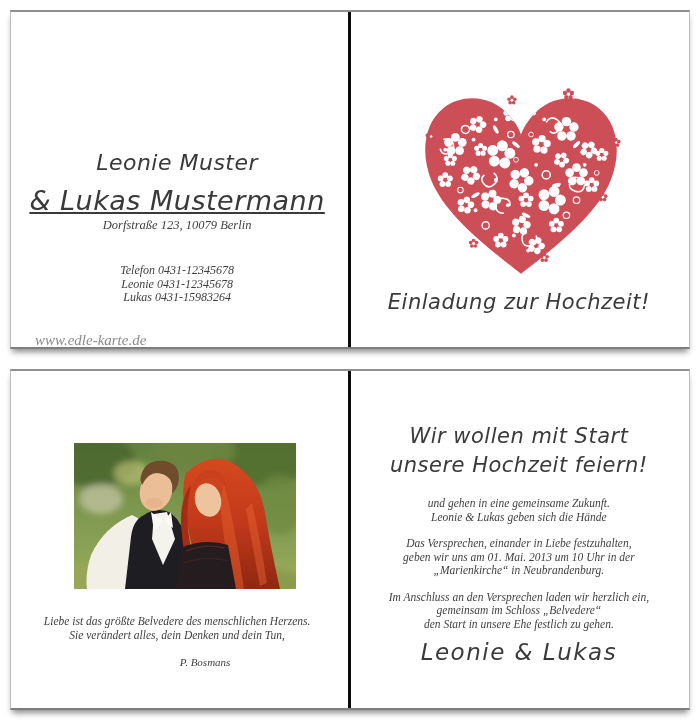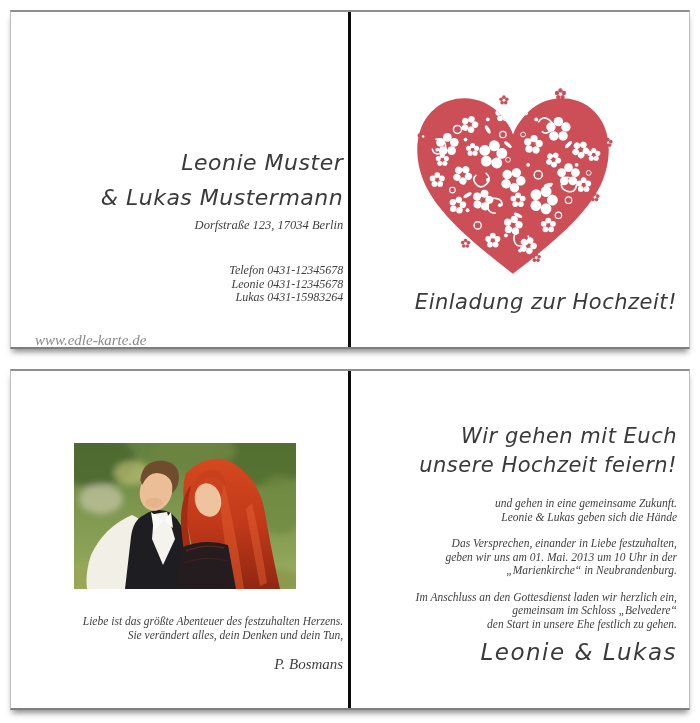--- a/index.html
+++ b/index.html
@@ -9,62 +9,62 @@
   }
   .card{
     position:absolute;left:10px;width:678px;background:#fff;
     border:1px solid #bdbdbd;border-top:2px solid #8f8f8f;border-bottom:2px solid #7e7e7e;
     box-shadow:0 5px 6px -2px rgba(0,0,0,.45);
   }
   .card-top{top:10px;height:335px;}
   .card-bottom{top:369px;height:337px;}
   .fold-line{position:absolute;left:50%;top:0;bottom:0;width:3px;margin-left:-2px;background:#0a0a0a;}
   .half{position:absolute;top:0;bottom:0;width:49%;}
-  .half-left{left:0;} .half-right{right:12px;}
+  .half-left{left:0;} .half-right{right:4px;}
 
   .hand{font-family:"DejaVu Sans", sans-serif;font-style:italic;color:#3a3a3a;letter-spacing:.5px;}
   .serif-i{font-family:"Liberation Serif", serif;font-style:italic;color:#3f3f3f;}
 
-  .ctr{position:absolute;width:100%;text-align:right;}
+  .ctr{position:absolute;width:100%;text-align:center;}
 
   
   .name1{top:138px;font-size:22px;}
-  .name2{top:173px;font-size:22px;}
+  .name2{top:173px;font-size:27px;text-decoration:underline;}
   .address{top:206px;font-size:12.5px;}
   .phones{top:252px;font-size:12px;line-height:13.5px;}
   .website{position:absolute;left:24px;top:320px;font-size:15px;color:#8a8a8a;}
 
   
   .heart-wrap{position:absolute;left:62px;top:72px;width:212px;height:202px;}
   .heart-wrap svg{width:100%;height:100%;display:block;}
   .invite-headline{top:278px;font-size:21px;}
 
   
   .photo-wrap{position:absolute;left:63px;top:72px;width:222px;height:146px;}
   .photo-wrap svg{width:100%;height:100%;display:block;}
   .quote{top:244px;font-size:11.5px;line-height:13.5px;}
-  .quote-attr{top:285px;font-size:15px;}
+  .quote-attr{top:285px;font-size:11px;padding-left:28px;}
 
   
   .wish1{top:53px;font-size:21px;}
   .wish2{top:82px;font-size:21px;}
   .body-text{top:126px;font-size:11.5px;line-height:13.5px;}
   .body-text p{margin:0 0 13px 0;}
   .body-text span{display:block;}
   .signature{top:268px;font-size:23px;letter-spacing:1.5px;}
 </style>
 </head>
 <body>
 
 <section class="card card-top">
 
   <div class="half half-left">
     <div class="ctr hand name1">Leonie Muster</div>
     <div class="ctr hand name2">&amp; Lukas Mustermann</div>
-    <div class="ctr serif-i address">Dorfstraße 123, 17034 Berlin</div>
+    <div class="ctr serif-i address">Dorfstraße 123, 10079 Berlin</div>
     <div class="ctr serif-i phones">
       <span style="display:block">Telefon 0431-12345678</span>
       <span style="display:block">Leonie 0431-12345678</span>
       <span style="display:block">Lukas 0431-15983264</span>
     </div>
     <div class="serif-i website">www.edle-karte.de</div>
   </div>
 
   <div class="fold-line"></div>
 
@@ -240,42 +240,42 @@
             <ellipse cx="134" cy="57" rx="13" ry="17" fill="#eec49e"></ellipse>
           </g>
           <path d="M119 44 Q122 28 138 27 Q151 28 152 44 Q146 34 135 35 Q124 36 119 48 Z" fill="#c8401c"></path>
           <path d="M107 105 Q130 95 154 102 L162 146 L102 146 Z" fill="#241c1e"></path>
           <path d="M112 108 Q132 100 150 105" stroke="#5e2a22" stroke-width="1.4" fill="none" opacity=".8"></path>
           <path d="M110 120 Q132 112 154 118" stroke="#4e221c" stroke-width="1.2" fill="none" opacity=".7"></path>
         </g>
       </svg>
     </div>
     <div class="ctr serif-i quote">
-      <span style="display:block">Liebe ist das größte Abenteuer des festzuhalten Herzens.</span>
+      <span style="display:block">Liebe ist das größte Belvedere des menschlichen Herzens.</span>
       <span style="display:block">Sie verändert alles, dein Denken und dein Tun,</span>
     </div>
     <div class="ctr serif-i quote-attr">P. Bosmans</div>
   </div>
 
   <div class="fold-line"></div>
 
   <div class="half half-right">
-    <div class="ctr hand wish1">Wir gehen mit Euch</div>
+    <div class="ctr hand wish1">Wir wollen mit Start</div>
     <div class="ctr hand wish2">unsere Hochzeit feiern!</div>
     <div class="ctr serif-i body-text">
       <p>
         <span>und gehen in eine gemeinsame Zukunft.</span>
         <span>Leonie &amp; Lukas geben sich die Hände</span>
       </p>
       <p>
         <span>Das Versprechen, einander in Liebe festzuhalten,</span>
         <span>geben wir uns am 01. Mai. 2013 um 10 Uhr in der</span>
         <span>„Marienkirche“ in Neubrandenburg.</span>
       </p>
       <p>
-        <span>Im Anschluss an den Gottesdienst laden wir herzlich ein,</span>
+        <span>Im Anschluss an den Versprechen laden wir herzlich ein,</span>
         <span>gemeinsam im Schloss „Belvedere“</span>
         <span>den Start in unsere Ehe festlich zu gehen.</span>
       </p>
     </div>
     <div class="ctr hand signature">Leonie &amp; Lukas</div>
   </div>
 </section>
 
 </body></html>

